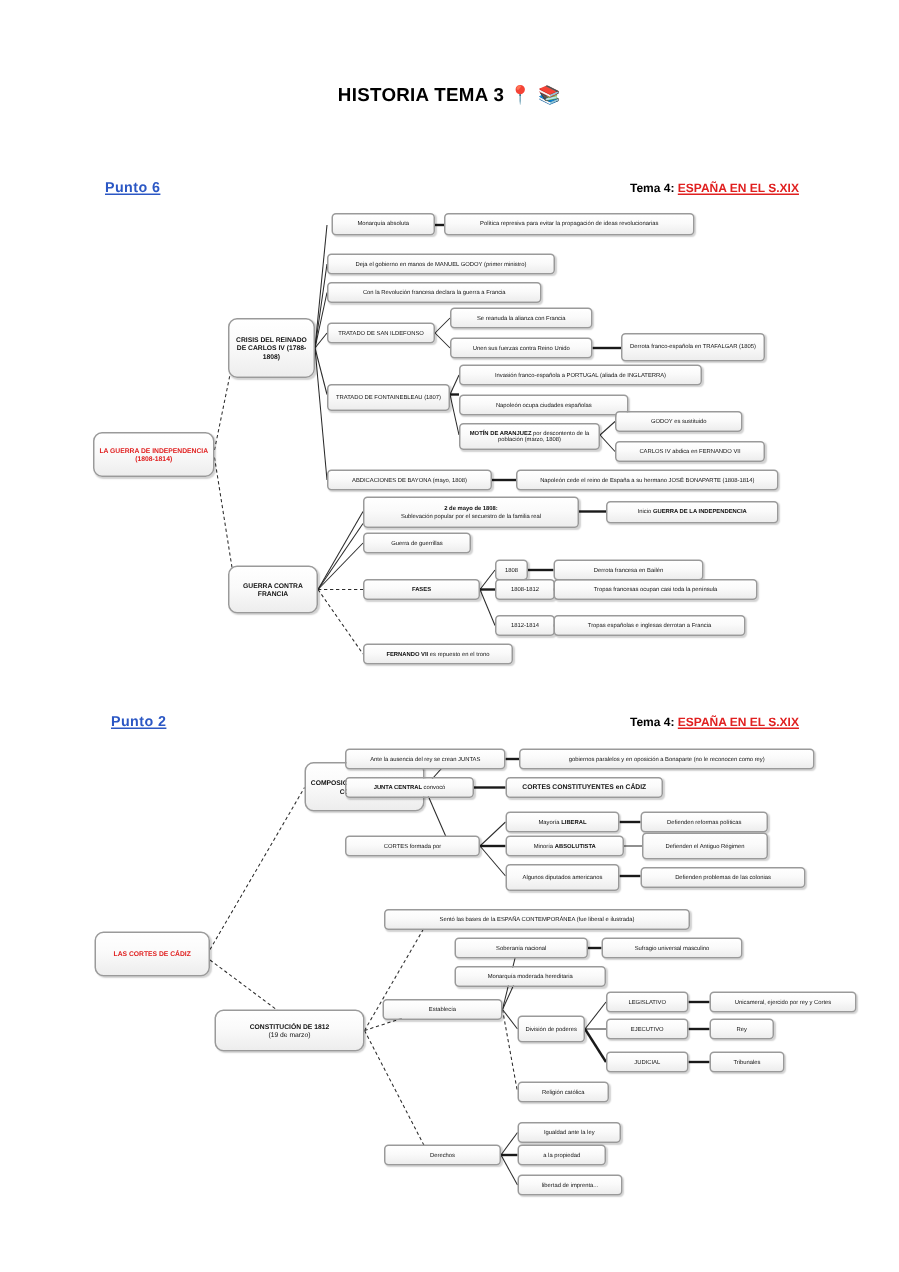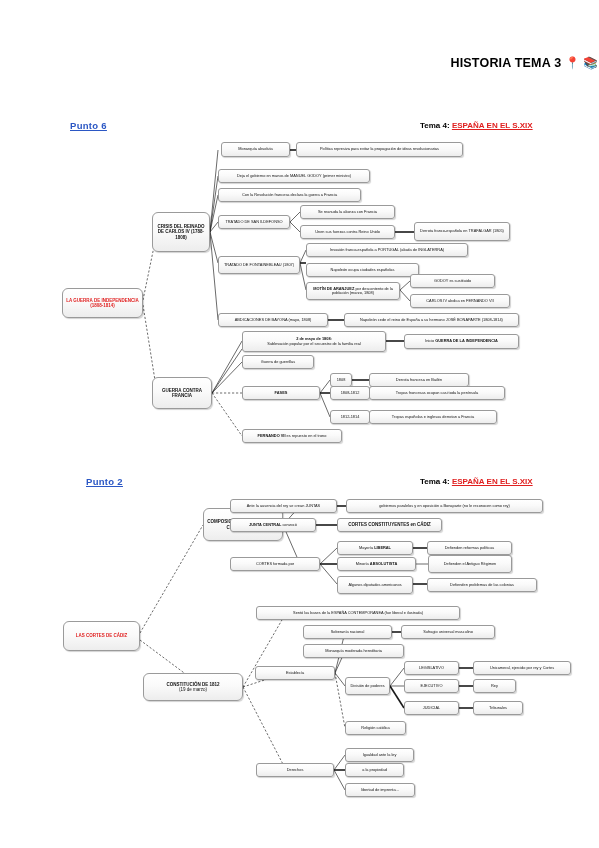--- a/index.html
+++ b/index.html
@@ -14,21 +14,21 @@
   }
   #page {
     position: relative;
     width: 599px; height: 848px;
     background:#fff;
   }
 
   
   .doc-title {
     position:absolute; left:0; top:56px; width:599px;
-    text-align:right;
+    text-align:center;
     font-size:12.5px; font-weight:bold; letter-spacing:.2px;
     color:#000;
   }
   .doc-title .emoji { font-size:12px; }
 
   .section-label {
     position:absolute;
     font-size:9.5px; font-weight:bold;
     color:#2b57c4;
     text-decoration:underline;
@@ -86,21 +86,21 @@
     <span class="emoji">📍</span>
     <span class="emoji">📚</span>
   </div>
 
   <div class="section-label" style="left:70px; top:120px;">Punto 6</div>
   <div class="section-tema" style="left:420px; top:121px;">
     <span>Tema 4:</span>
     <span class="red">ESPAÑA EN EL S.XIX</span>
   </div>
 
-  <div class="section-label" style="left:70px; top:476px;padding-left:16px;">Punto 2</div>
+  <div class="section-label" style="left:58px; top:476px;padding-left:16px;">Punto 2</div>
   <div class="section-tema" style="left:420px; top:477px;">
     <span>Tema 4:</span>
     <span class="red">ESPAÑA EN EL S.XIX</span>
   </div>
 
   <svg class="links" viewBox="0 0 599 848">
 
     <path class="ln-dash" d="M143,300 L157,232"></path>
     <path class="ln-dash" d="M143,305 L157,393"></path>
 

